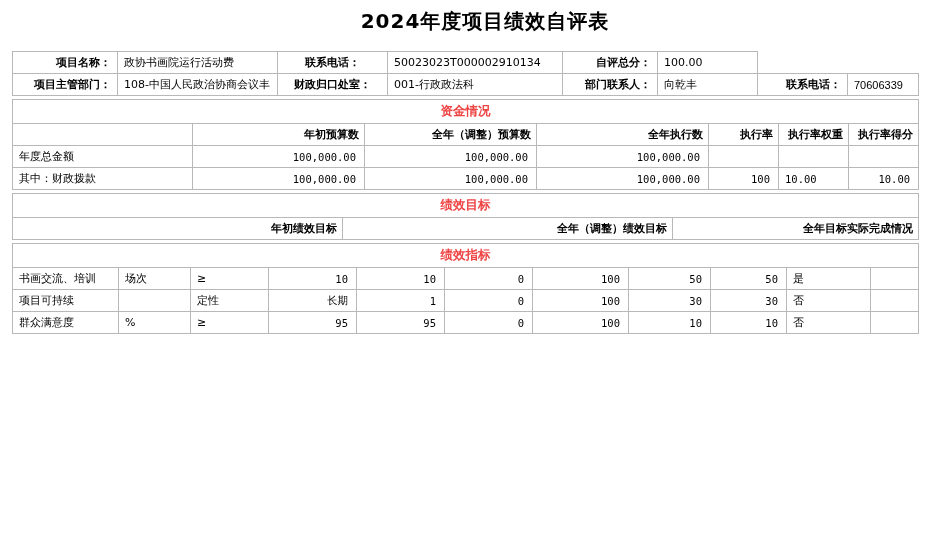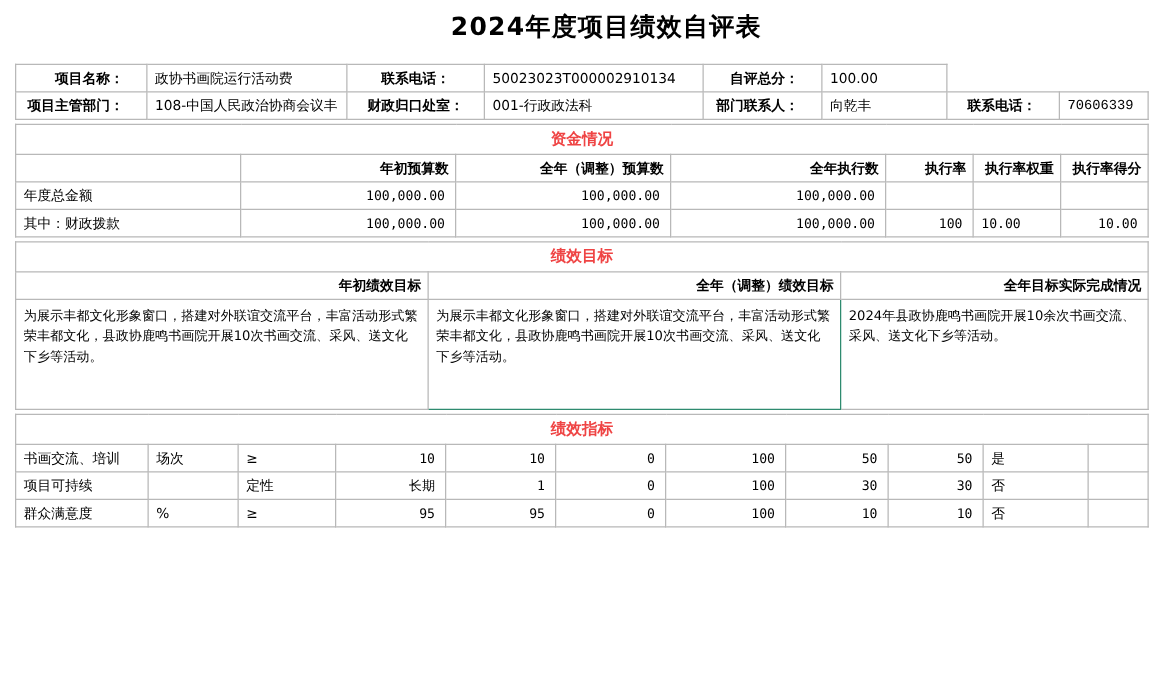--- a/index.html
+++ b/index.html
@@ -26,41 +26,41 @@
   td{
     border:1px solid #b8b8b8;
     padding:3px 5px;
     font-size:11px;
     vertical-align:middle;
     height:22px;
     box-sizing:border-box;
     overflow:hidden;
   }
   .lbl{text-align:center;font-weight:bold;}
-  .lbl-r{text-align:right;font-weight:bold;padding-right:18px;}
+  .lbl-r{text-align:right;font-weight:bold;padding-right:6px;}
   .val{text-align:left;padding-left:6px;}
   .num{text-align:right;padding-right:8px;font-family:"DejaVu Sans Mono","Liberation Mono",monospace;font-size:10.5px;}
   .numl{text-align:left;padding-left:6px;font-family:"DejaVu Sans Mono","Liberation Mono",monospace;font-size:10.5px;}
   .sect{
     text-align:center;
     font-weight:bold;
     font-size:12.5px;
     color:#ef4444;
     border:1px solid #b8b8b8;
     height:20px;
   }
   .hdr{text-align:right;font-weight:bold;}
   .goalcell{
     font-size:10.5px;line-height:1.55;text-align:left;vertical-align:top;
     padding:5px 6px;height:88px;
   }
   .goalcell.sel{border:1.5px solid #2e8b6f;}
   .tbl-gap{height:3px;}
   .nb{border:none;}
-  .mono{font-family:Liberation Mono, monospace;}
+  .mono{font-family:Liberation Sans, sans-serif;}
 </style>
 </head>
 <body>
 
 <div class="page">
 
   <div class="title">2024年度项目绩效自评表</div>
 
   <div class="spacer"></div>
 
@@ -154,25 +154,20 @@
         <col style="width:246px">
     </colgroup>
     <tbody>
         <tr>
       <td class="sect" colspan="3">绩效目标</td>
     </tr>
     <tr>
       <td class="hdr">年初绩效目标</td>
       <td class="hdr">全年（调整）绩效目标</td>
       <td class="hdr">全年目标实际完成情况</td>
-    </tr>
-    <tr>
-      <td class="goalcell">为展示丰都文化形象窗口，搭建对外联谊交流平台，丰富活动形式繁荣丰都文化，县政协鹿鸣书画院开展10次书画交流、采风、送文化下乡等活动。</td>
-      <td class="goalcell sel">为展示丰都文化形象窗口，搭建对外联谊交流平台，丰富活动形式繁荣丰都文化，县政协鹿鸣书画院开展10次书画交流、采风、送文化下乡等活动。</td>
-      <td class="goalcell">2024年县政协鹿鸣书画院开展10余次书画交流、采风、送文化下乡等活动。</td>
     </tr>
   </tbody>
     </table>
 
   <div class="tbl-gap"></div>
 
   <table>
     <colgroup>
       <col style="width:106px">
         <col style="width:72px">

